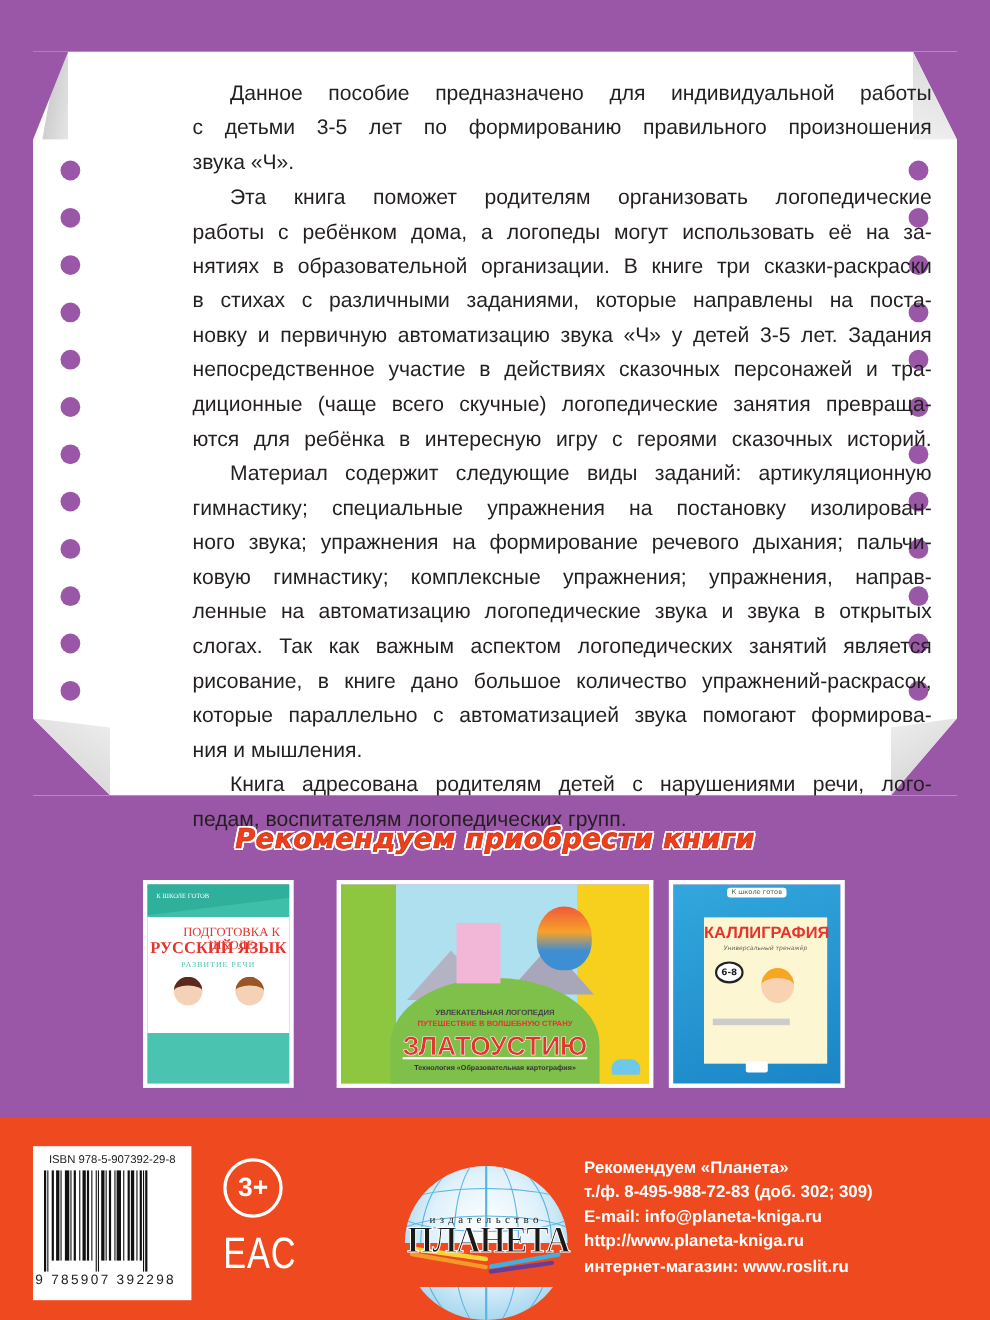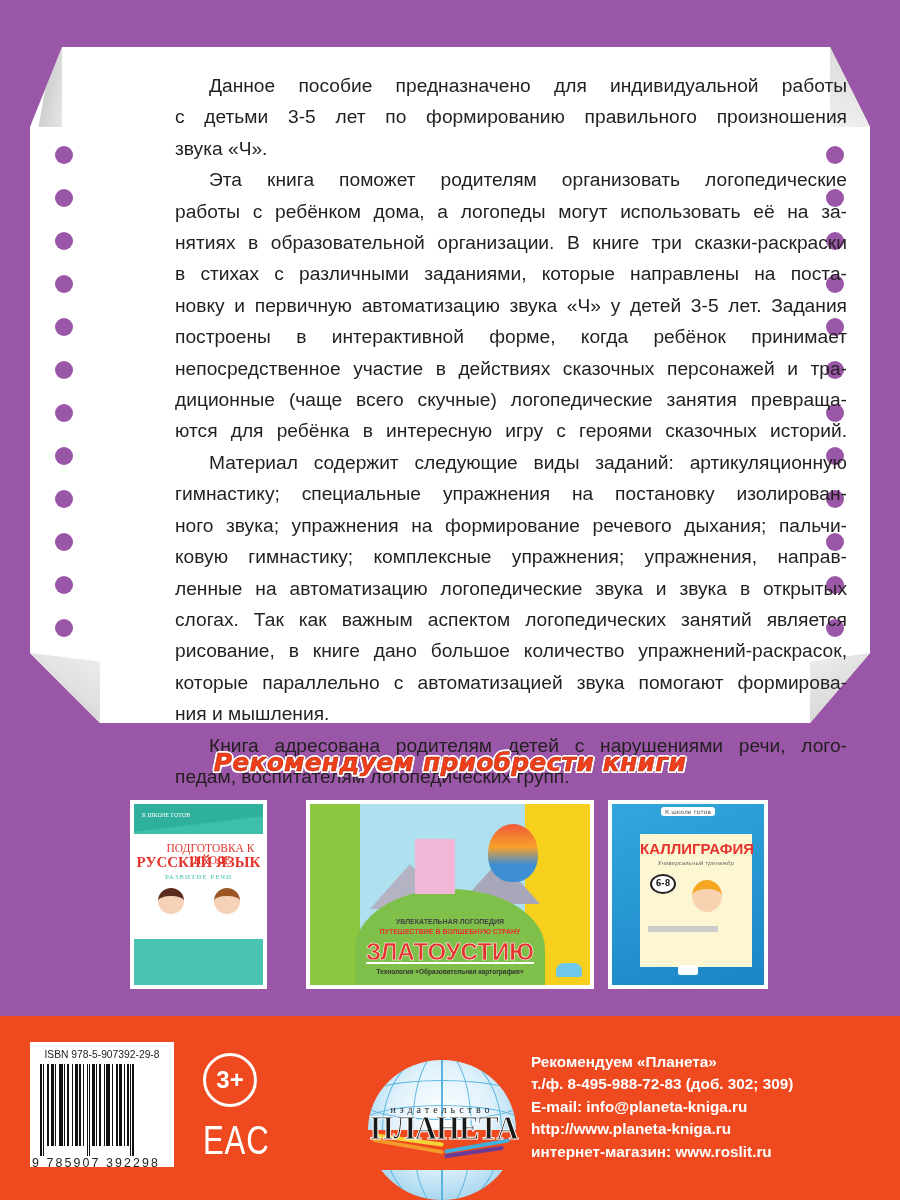--- a/index.html
+++ b/index.html
@@ -62,21 +62,21 @@
   .book3 .inner { position: absolute; left: 28px; top: 30px; width: 112px; height: 133px; background: #fdf6d3; }
   .book3 .title { position: absolute; left: 0; width: 100%; top: 6px; text-align: center; font-family: "Liberation Sans", sans-serif; font-weight: bold; font-size: 15px; color: #e5342d; }
   .book3 .sub { position: absolute; left: 0; width: 100%; top: 26px; text-align: center; font-size: 5.5px; color: #666; font-style: italic; }
   .book3 .age { position: absolute; left: 10px; top: 40px; width: 26px; height: 20px; border: 2px solid #222; border-radius: 50%; text-align: center; font-size: 8px; font-weight: bold; line-height: 16px; color: #222; background: #fff; }
   .book3 .boy { position: absolute; left: 52px; top: 46px; width: 30px; height: 32px; border-radius: 50%; background: #f8d2b1; border-top: 9px solid #f5a623; }
   .book3 .desk { position: absolute; left: 8px; top: 92px; width: 70px; height: 6px; background: #ccc; }
   .book3 .logo { position: absolute; left: 0; width: 100%; bottom: 6px; text-align: center; }
   .book3 .logo span { display: inline-block; width: 20px; height: 10px; background: #fff; border-radius: 2px; }
 
   
-  .barcode { position: absolute; left: 30px; top: 1042px; width: 144px; height: 125px; background: #fff; padding-left: 48px; }
+  .barcode { position: absolute; left: 30px; top: 1042px; width: 144px; height: 140px; background: #fff; padding-left: 48px; }
   .isbn { position: absolute; left: 0; top: 7px; width: 100%; text-align: center; font-family: "Liberation Sans", sans-serif; font-size: 10.3px; color: #222; }
   .bars { position: absolute; left: 10px; top: 22px; width: 128px; height: 82px; display: flex; align-items: stretch; }
   .bars i { display: block; height: 100%; background: #111; }
   .bars i.g { background: transparent; }
   .bars i.long { height: 112%; }
   .digits { position: absolute; left: 2px; top: 114px; width: 140px; font-family: "Liberation Sans", sans-serif; font-size: 12.4px; color: #222; letter-spacing: 2.1px; background: transparent; }
 
   .age-badge { position: absolute; left: 203px; top: 1053px; width: 54px; height: 54px; border: 3px solid #fff; border-radius: 50%; color: #fff; font-family: "Liberation Sans", sans-serif; font-weight: bold; font-size: 24px; text-align: center; line-height: 48px; }
   .eac { position: absolute; left: 203px; top: 1118px; color: #fff; font-family: "Liberation Sans", sans-serif; font-size: 40px; line-height: 44px; transform: scaleX(0.78); transform-origin: left; letter-spacing: 1px; }
 
@@ -140,21 +140,20 @@
     <span style="text-indent:34px">Данное пособие предназначено для индивидуальной работы</span>
     <span>с детьми 3-5 лет по формированию правильного произношения</span>
     <span class="last">звука «Ч».</span>
   </div>
   <div class="lines">
     <span style="text-indent:34px">Эта книга поможет родителям организовать логопедические</span>
     <span>работы с ребёнком дома, а логопеды могут использовать её на за-</span>
     <span>нятиях в образовательной организации. В книге три сказки-раскраски</span>
     <span>в стихах с различными заданиями, которые направлены на поста-</span>
     <span>новку и первичную автоматизацию звука «Ч» у детей 3-5 лет. Задания</span>
-    <span>построены в интерактивной форме, когда ребёнок принимает</span>
     <span>непосредственное участие в действиях сказочных персонажей и тра-</span>
     <span>диционные (чаще всего скучные) логопедические занятия превраща-</span>
     <span>ются для ребёнка в интересную игру с героями сказочных историй.</span>
   </div>
   <div class="lines">
     <span style="text-indent:34px">Материал содержит следующие виды заданий: артикуляционную</span>
     <span>гимнастику; специальные упражнения на постановку изолирован-</span>
     <span>ного звука; упражнения на формирование речевого дыхания; пальчи-</span>
     <span>ковую гимнастику; комплексные упражнения; упражнения, направ-</span>
     <span>ленные на автоматизацию логопедические звука и звука в открытых</span>

